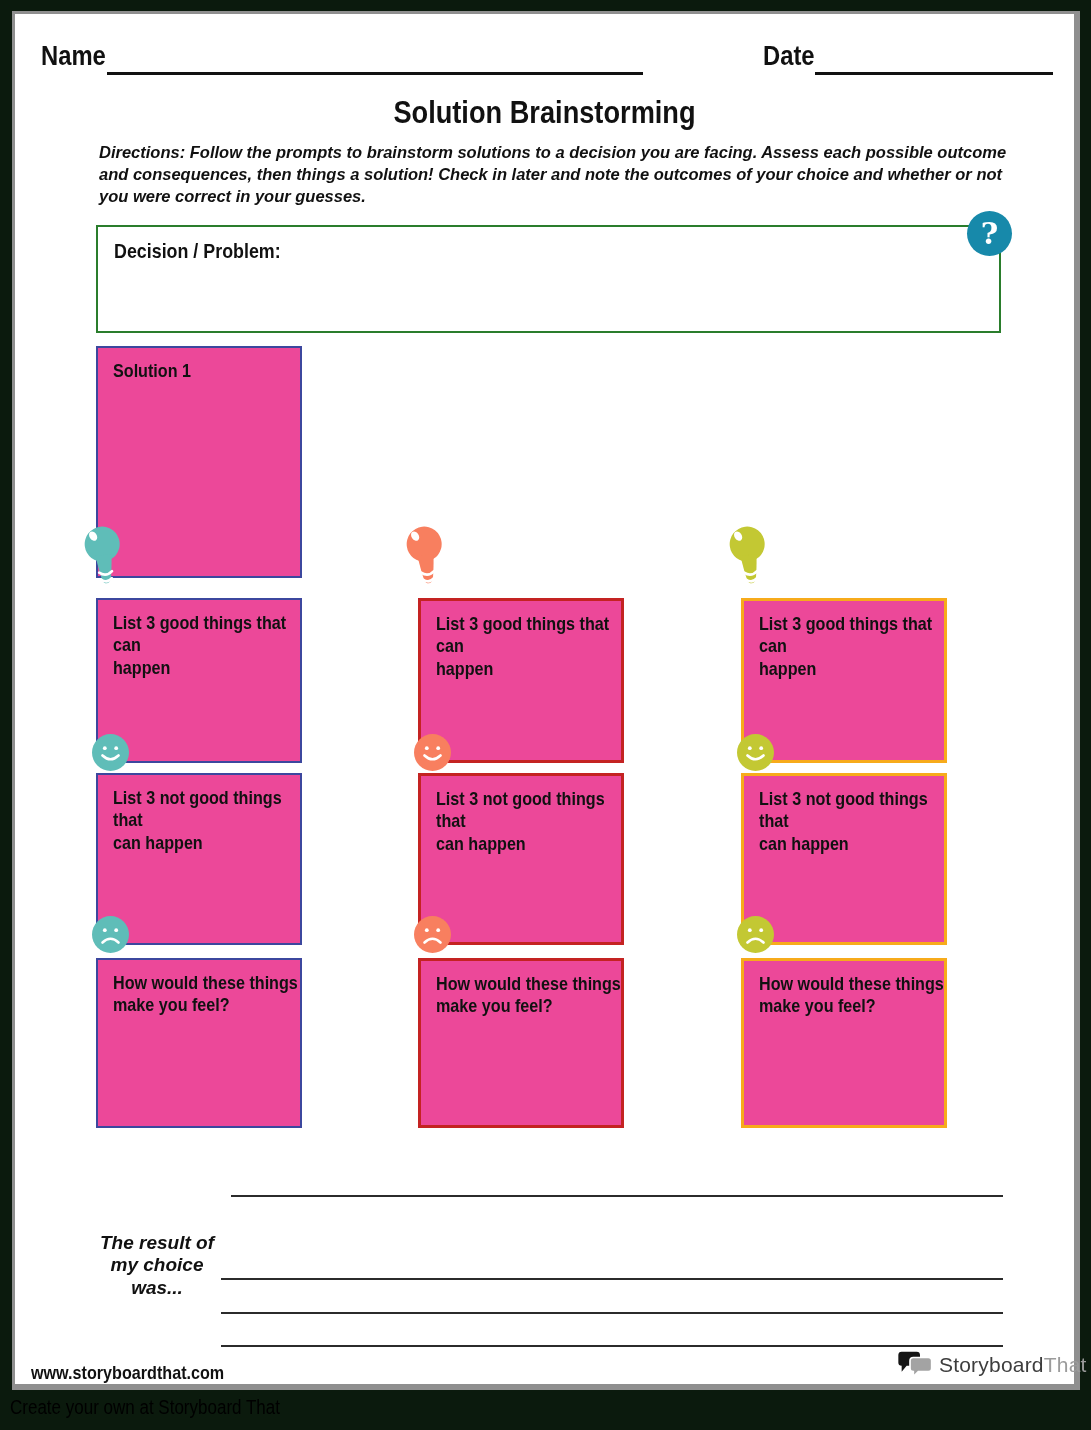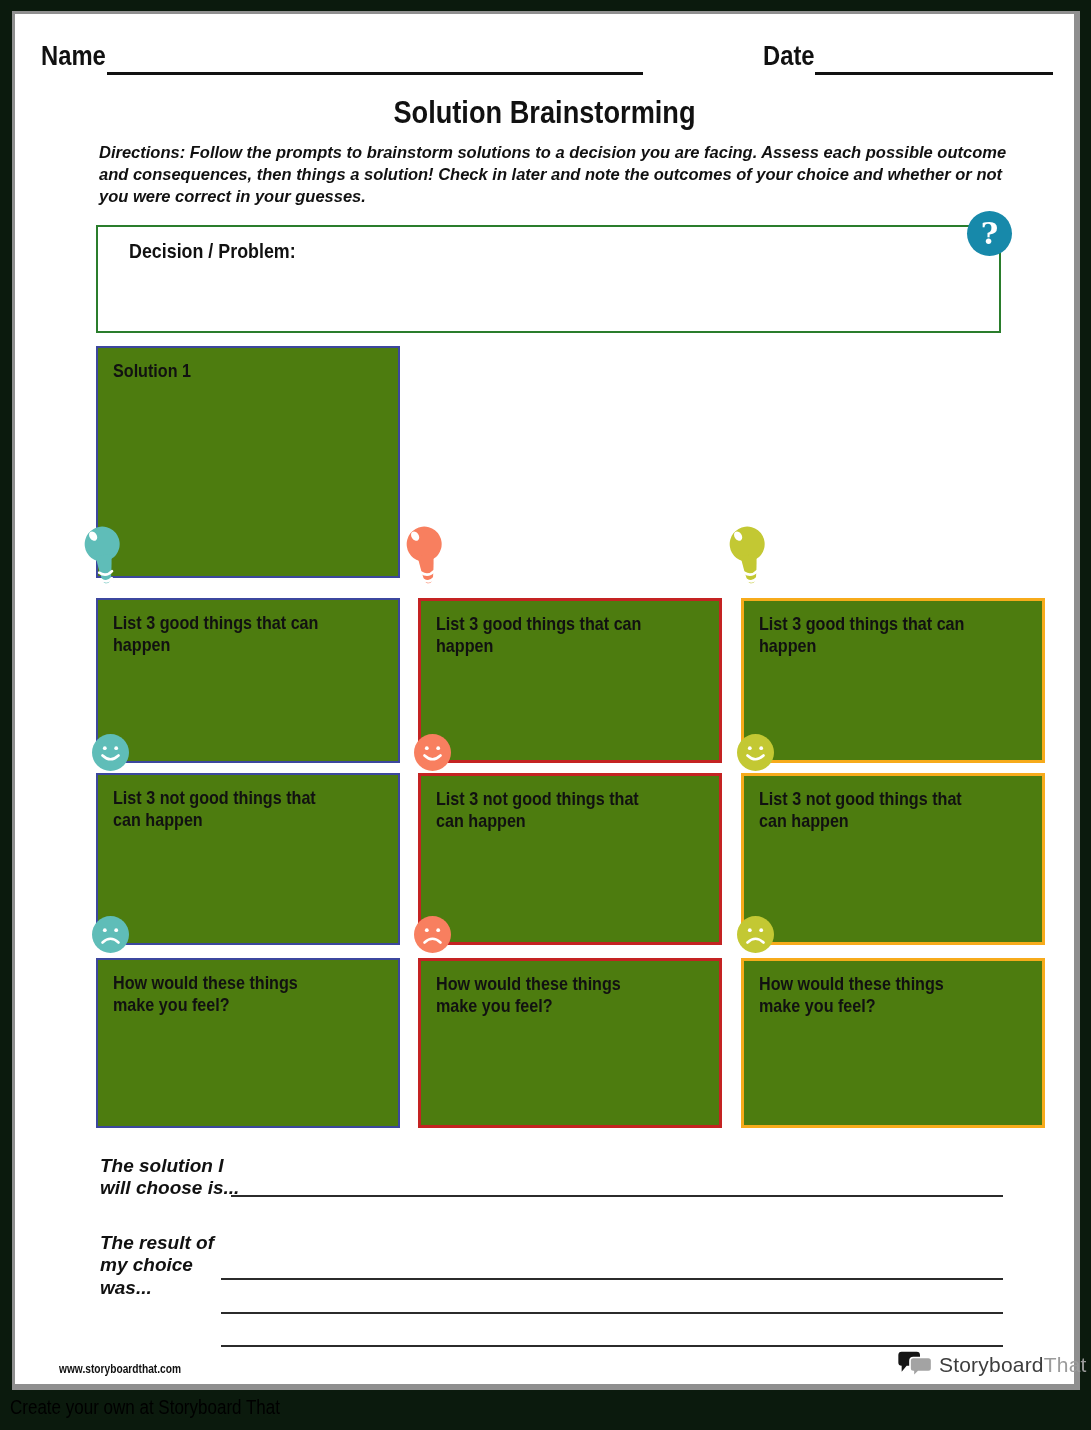--- a/index.html
+++ b/index.html
@@ -26,60 +26,60 @@
     position:absolute;left:84px;top:128px;width:950px;
     font-style:italic;font-weight:700;font-size:16.5px;line-height:1.32;
     white-space:pre-line;
   }
 
   
   .decision-box{
     position:absolute;left:81px;top:211px;width:905px;height:108px;box-sizing:border-box;
     border:2px solid var(--decision-border,#2a7d2c);background:#fff;
   }
-  .decision-label{position:absolute;left:16px;top:12px;font-size:21px;font-weight:700;margin-left:15px;}
+  .decision-label{position:absolute;left:16px;top:12px;font-size:21px;font-weight:700;}
   .question-icon{
     position:absolute;left:952px;top:197px;width:45px;height:45px;border-radius:50%;
     background:var(--question-circle,#1789aa);color:#fff;
     display:flex;align-items:center;justify-content:center;
     font-size:30px;font-weight:700;font-family:"DejaVu Serif",serif;
   }
 
   
   .column{position:absolute;top:332px;width:259px;height:782px;}
   .column.c0{left:81px;--bw:2px;}
   .column.c1{left:403px;--bw:3px;}
   .column.c2{left:726px;--bw:3px;}
   .box{
-    position:absolute;left:0;width:304px;box-sizing:border-box;background:#4d7c0f;
+    position:absolute;left:0;width:206px;box-sizing:border-box;background:#ec4899;
     border:var(--bw,2px) solid var(--border,#3c479e);
   }
   .solution-box{top:0;height:232px;}
   .good-box{top:252px;height:165px;}
   .bad-box{top:427px;height:172px;}
   .feel-box{top:612px;height:170px;}
   .box-label{
     position:absolute;left:15px;top:12px;width:118%;
     font-size:19px;font-weight:700;line-height:1.18;white-space:pre-line;
     transform:scaleX(0.85);transform-origin:0 0;
   }
   .bulb{position:absolute;left:-13px;top:178px;width:42px;height:70px;}
   .smiley{position:absolute;left:-4px;top:388px;width:37px;height:37px;}
   .frowny{position:absolute;left:-4px;top:570px;width:37px;height:37px;}
 
   
   .prompt{font-style:italic;font-weight:700;font-size:19px;line-height:1.18;white-space:pre-line;}
   .choose-prompt{position:absolute;left:85px;top:1141px;}
   .choose-line{position:absolute;left:216px;top:1181px;width:772px;border-bottom:2px solid #2b2b2b;}
-  .result-prompt{position:absolute;left:85px;top:1218px;}
+  .result-prompt{position:absolute;left:85px;top:1218px;text-align:center;}
   .result-line{position:absolute;left:206px;width:782px;border-bottom:2px solid #2b2b2b;}
   .rl1{top:1264px;} .rl2{top:1298px;} .rl3{top:1331px;}
 
   
-  .website{position:absolute;left:16px;top:1348px;font-size:12px;font-weight:700;margin-left:28px;}
+  .website{position:absolute;left:16px;top:1348px;font-size:19px;font-weight:700;}
   .logo{position:absolute;left:880px;top:1334px;display:flex;align-items:center;}
   .logo-text{font-size:21px;font-weight:500;letter-spacing:0.2px;margin-left:4px;}
   .logo-text .dark{color:var(--logo-dark,#3d3d3d);text-align:right;}
   .logo-text .light{color:var(--logo-light,#9b9b9b);}
   .bottom-caption{
     position:absolute;left:10px;top:1396px;color:#000;
     font-size:20px;font-weight:400;
   }
 </style>
 </head>
@@ -208,22 +208,20 @@
       <path d="M10.5 21.5 Q18.5 29 26.5 21.5" stroke="#fff" stroke-width="2.6" fill="none" stroke-linecap="round"></path>
     </svg>
     <svg class="frowny" viewBox="0 0 37 37">
       <circle cx="18.5" cy="18.5" r="18.5" fill="var(--icon)"></circle>
       <circle cx="12.8" cy="14.2" r="1.9" fill="#fff"></circle>
         <circle cx="24.2" cy="14.2" r="1.9" fill="#fff"></circle>
       <path d="M10.5 26.5 Q18.5 19 26.5 26.5" stroke="#fff" stroke-width="2.6" fill="none" stroke-linecap="round"></path>
     </svg>
   </div>
 
-  <div class="prompt choose-prompt">The solution I
-will choose is...</div>
   <div class="choose-line"></div>
   <div class="prompt result-prompt">The result of
 my choice
 was...</div>
   <div class="result-line rl1"></div>
   <div class="result-line rl2"></div>
   <div class="result-line rl3"></div>
 
   <div class="website"><span class="cond">www.storyboardthat.com</span></div>
   <div class="logo">

